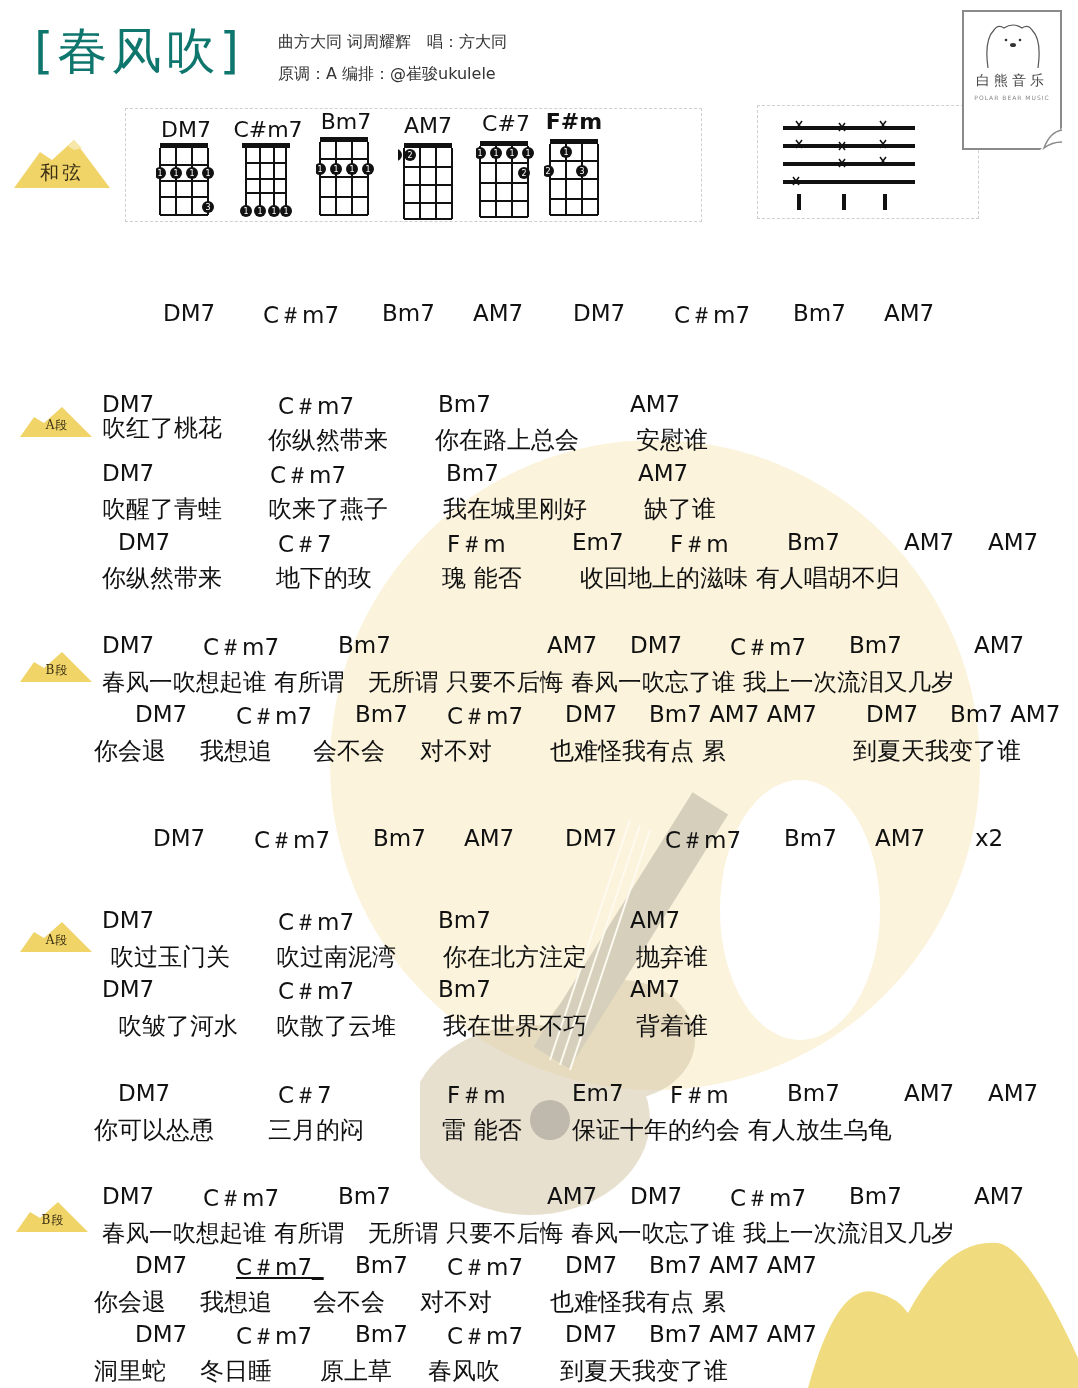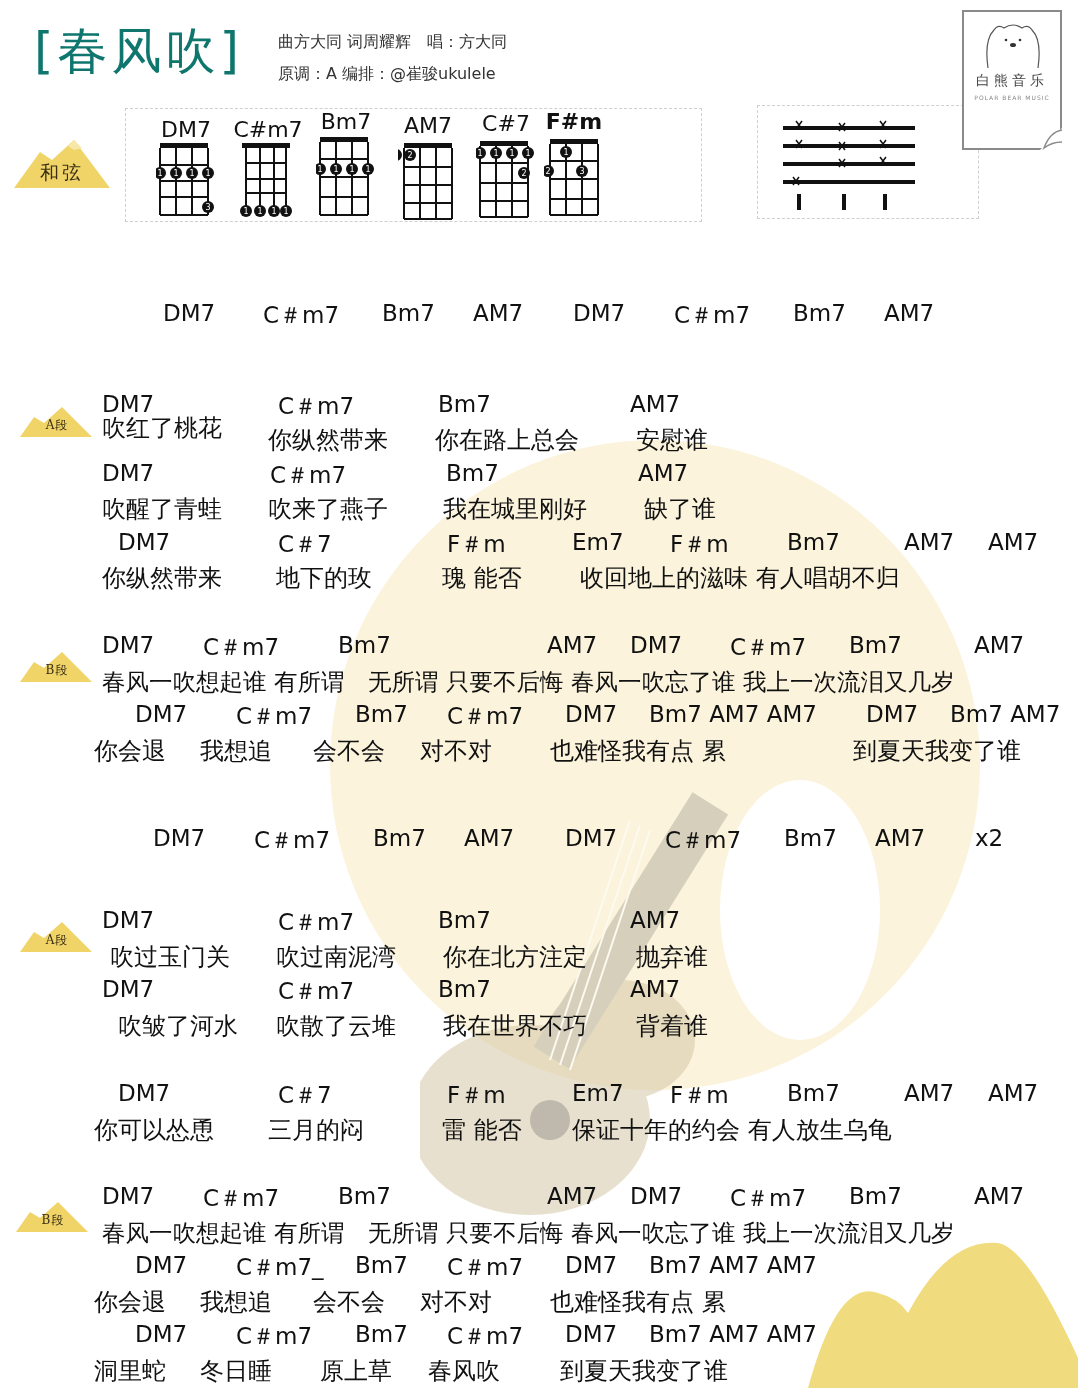--- a/index.html
+++ b/index.html
@@ -463,21 +463,21 @@
     <span class="ch" style="left:203px;top:1183px;">C＃m7</span>
     <span class="ch" style="left:338px;top:1183px;">Bm7</span>
     <span class="ch" style="left:547px;top:1183px;">AM7</span>
     <span class="ch" style="left:630px;top:1183px;">DM7</span>
     <span class="ch" style="left:730px;top:1183px;">C＃m7</span>
     <span class="ch" style="left:849px;top:1183px;">Bm7</span>
     <span class="ch" style="left:974px;top:1183px;">AM7</span>
     <span class="ly" style="left:102px;top:1217px;font-size:23.5px;">春风一吹想起谁 有所谓　无所谓 只要不后悔 春风一吹忘了谁 我上一次流泪又几岁</span>
 
     <span class="ch" style="left:135px;top:1252px;">DM7</span>
-    <span class="ch" style="left:236px;top:1252px;">C＃m7_</span>
+    <span class="ch" style="left:236px;top:1252px;text-decoration:underline;">C＃m7_</span>
     <span class="ch" style="left:355px;top:1252px;">Bm7</span>
     <span class="ch" style="left:447px;top:1252px;">C＃m7</span>
     <span class="ch" style="left:565px;top:1252px;">DM7</span>
     <span class="ch" style="left:649px;top:1252px;">Bm7 AM7 AM7</span>
     <span class="ly" style="left:94px;top:1286px;">你会退</span>
     <span class="ly" style="left:200px;top:1286px;">我想追</span>
     <span class="ly" style="left:313px;top:1286px;">会不会</span>
     <span class="ly" style="left:420px;top:1286px;">对不对</span>
     <span class="ly" style="left:550px;top:1286px;">也难怪我有点 累</span>
 

